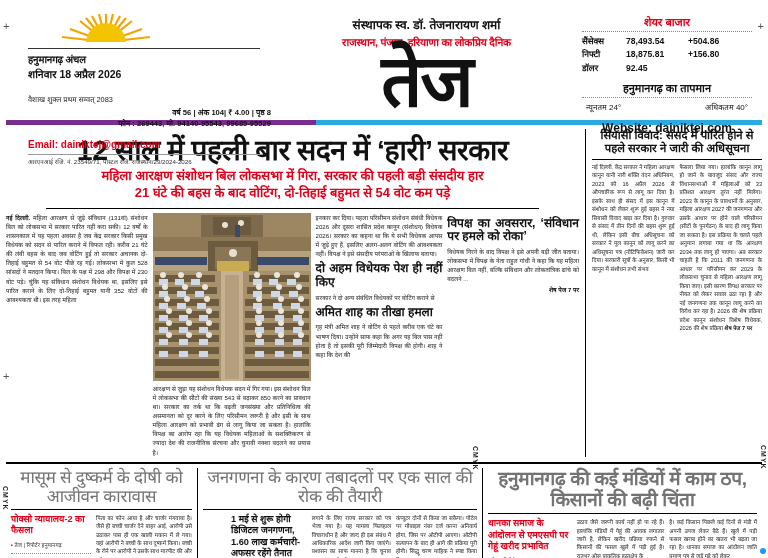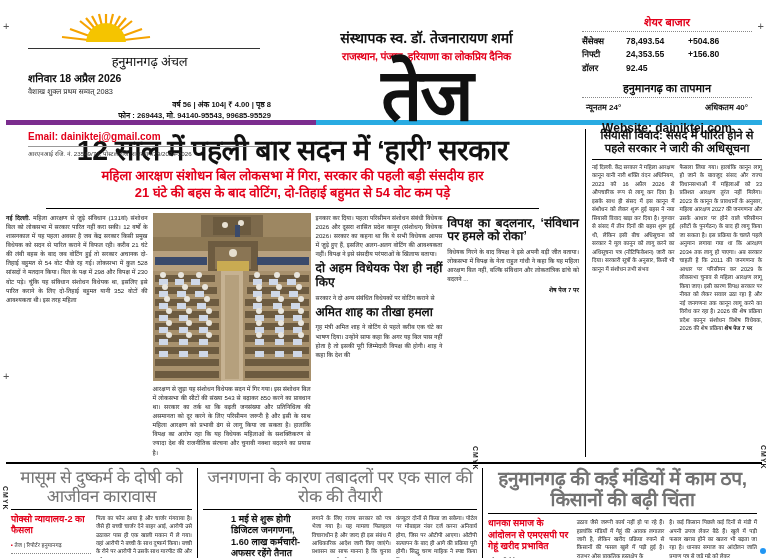--- a/index.html
+++ b/index.html
@@ -18,45 +18,45 @@
   .crop.tr { right:4px; top:22px; }
   .crop.ml { left:3px; top:372px; }
 
   
   .masthead { position:relative; height:118px; padding-top:8px; display:flex; }
 
   .mh-left { width:265px; padding-left:22px; padding-top:4px; }
   .sun { width:104px; height:34px; margin-left:26px; position:relative; overflow:hidden; }
   .sun svg { display:block; }
   .mh-rule { border-top:1px solid #333; margin:2px 0 3px 0; width:232px; }
-  .paper-sub { font-family:"Liberation Sans",sans-serif; font-weight:normal; font-size:13px; color:#111; letter-spacing:-0.2px;text-align:center; }
+  .paper-sub { font-family:"Liberation Sans",sans-serif; font-weight:bold; font-size:10px; color:#111; letter-spacing:-0.2px; }
   .paper-date { font-family:"Liberation Sans",sans-serif; font-weight:bold; font-size:10.5px; color:#111; margin-top:1px;}
-  .paper-tiny { font-family:"Liberation Sans",sans-serif; font-size:7.4px; color:#222; margin-top:2px; line-height:1.45; }
+  .paper-tiny { font-family:"Liberation Sans",sans-serif; font-size:7.4px; color:#222; margin-top:14px; line-height:1.45; }
   .paper-phone { font-family:"Liberation Sans",sans-serif; font-size:7.6px; color:#111; margin-top:1px; font-weight:bold;text-align:right; }
   .email { font-family:"Liberation Sans",sans-serif; font-size:10px; font-weight:bold; color:#e3001b; margin-top:11px; }
   .rni { font-family:"Liberation Sans",sans-serif; font-size:6.2px; color:#333; margin-top:4px; border-top:1px solid #999; padding-top:2px; width:235px; }
 
   .mh-center { flex:1; position:relative; text-align:center; }
-  .founder { font-family:"Liberation Sans",sans-serif; font-size:14px; color:#111; font-weight:bold; margin-top:20px; }
+  .founder { font-family:"Liberation Sans",sans-serif; font-size:12px; color:#111; font-weight:bold; margin-top:8px; }
   .tagline { font-family:"Liberation Sans",sans-serif; font-size:10.5px; color:#e3001b; font-weight:bold; margin-top:2px; letter-spacing:-0.2px;}
   .logo {
     font-family:"Liberation Sans",sans-serif;
     font-size:72px; font-weight:bold; color:#111;
     line-height:0.86; margin-top:2px; letter-spacing:-2px;
   }
 
   .mh-right { width:180px; padding-top:6px; padding-right:10px; }
   .box-title { text-align:center; font-family:"Liberation Sans",sans-serif; font-weight:bold; font-size:11px; color:#e3001b; }
   .box-line { border-top:1px dotted #888; margin:2px 0 3px; }
   .mkt-row { display:flex; font-family:"Liberation Sans",sans-serif; font-size:8.6px; font-weight:bold; color:#111; line-height:1.55; }
   .mkt-row .n { width:44px; }
   .mkt-row .v { width:62px; }
   .mkt-row .c { flex:1; }
   .temp-title { text-align:center; font-family:"Liberation Sans",sans-serif; font-weight:bold; font-size:11px; color:#111; margin-top:5px; }
-  .temp-row { display:flex; justify-content:space-between; font-family:"Liberation Sans",sans-serif; font-size:8px; font-weight:bold; color:#111; padding:0 4px;align-items:center; }
+  .temp-row { display:flex; justify-content:space-between; font-family:"Liberation Sans",sans-serif; font-size:8px; font-weight:normal; color:#111; padding:0 4px;align-items:center; }
   .website { text-align:center; font-family:"Liberation Sans",sans-serif; font-weight:bold; font-size:12px; color:#111; margin-top:9px; }
 
   
   .bar-wrap { display:flex; height:5px; margin-top:2px; }
   .bar-wrap .seg { height:5px; }
 
   
   .lead { display:flex; margin-top:4px; }
   .lead-main { width:580px; padding-right:6px; border-right:1px solid #000; }
   .lead-head {
@@ -184,21 +184,21 @@
     <div class="mh-right">
       <div class="box-title">शेयर बाजार</div>
       <div class="box-line"></div>
       <div class="mkt-row">
         <span class="n">सैंसेक्स</span>
         <span class="v">78,493.54</span>
         <span class="c">+504.86</span>
       </div>
       <div class="mkt-row">
         <span class="n">निफ्टी</span>
-        <span class="v">24,353.55</span>
+        <span class="v">18,875.81</span>
         <span class="c">+156.80</span>
       </div>
       <div class="mkt-row">
         <span class="n">डॉलर</span>
         <span class="v">92.45</span>
         <span class="c"></span>
       </div>
       <div class="temp-title">हनुमानगढ़ का तापमान</div>
       <div class="box-line"></div>
       <div class="temp-row">
@@ -363,21 +363,21 @@
 
         <div class="col c3">
           <div>इनकार कर दिया। पहला परिसीमन संशोधन संबंधी विधेयक 2026 और दूसरा शासित प्रदेश कानून (संशोधन) विधेयक 2026। सरकार का कहना था कि ये सभी विधेयक आपस में जुड़े हुए हैं, इसलिए अलग-अलग वोटिंग की आवश्यकता नहीं। विपक्ष ने इसे संसदीय परंपराओं के खिलाफ बताया।</div>
           <div class="subhead">दो अहम विधेयक पेश ही नहीं किए</div>
           <div>सरकार ने दो अन्य संबंधित विधेयकों पर वोटिंग कराने से</div>
           <div class="subhead">अमित शाह का तीखा हमला</div>
           <div>गृह मंत्री अमित शाह ने वोटिंग से पहले करीब एक घंटे का भाषण दिया। उन्होंने साफ कहा कि अगर यह बिल पास नहीं होता है तो इसकी पूरी जिम्मेदारी विपक्ष की होगी। शाह ने कहा कि देश की</div>
         </div>
 
         <div class="col c4">
-          <div class="subhead">विपक्ष का बदलनार, ‘संविधान पर हमले को रोका’</div>
+          <div class="subhead">विपक्ष का अवसरार, ‘संविधान पर हमले को रोका’</div>
           <div>विधेयक गिरने के बाद विपक्ष ने इसे अपनी बड़ी जीत बताया। लोकसभा में विपक्ष के नेता राहुल गांधी ने कहा कि यह महिला आरक्षण बिल नहीं, बल्कि संविधान और लोकतांत्रिक ढांचे को बदलने ...</div>
           <div style="text-align:right;margin-top:2px;"><span class="jump">शेष पेज 7 पर</span></div>
         </div>
       </div>
     </div>
 
     <div class="side">
       <div class="side-head">सियासी विवाद: संसद में पारित होने से पहले सरकार ने जारी की अधिसूचना</div>
       <div class="side-rule"></div>
       <div class="side-cols">

